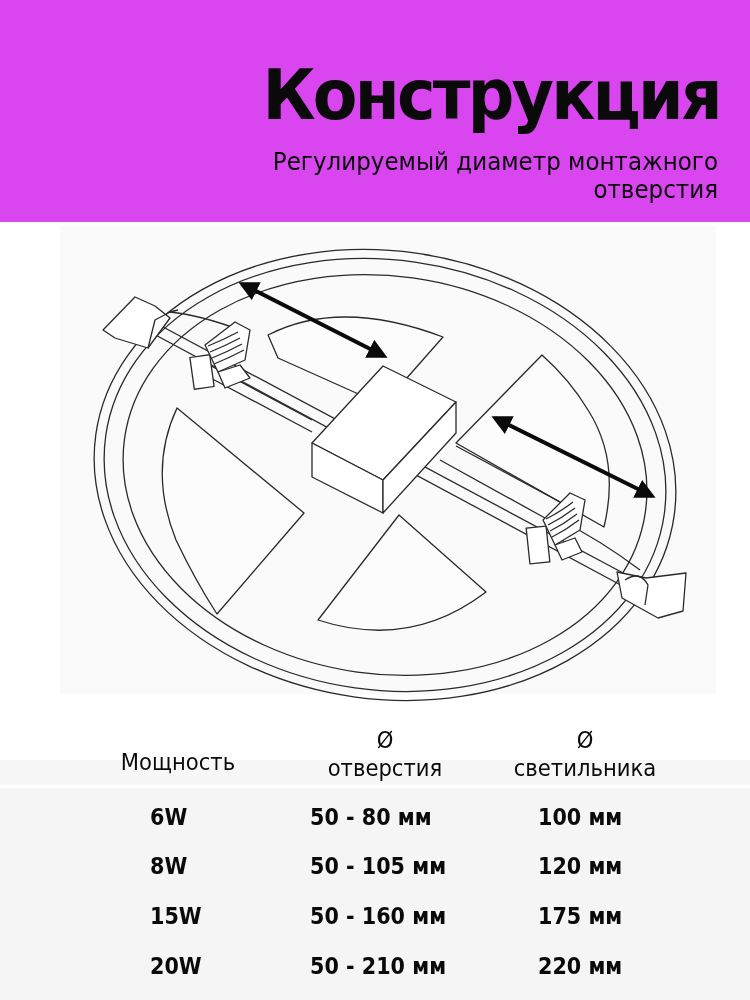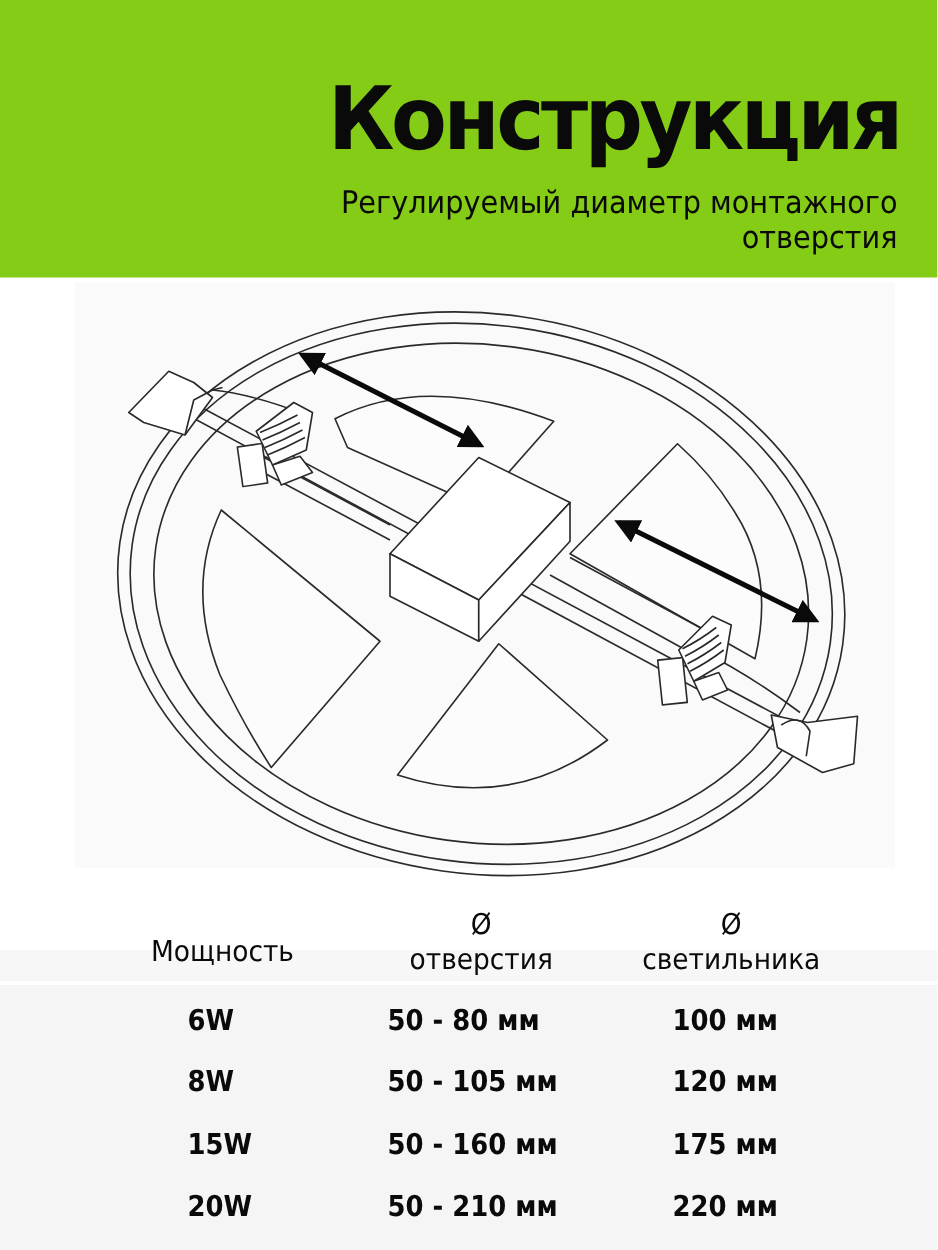--- a/index.html
+++ b/index.html
@@ -4,21 +4,21 @@
 <style>
   html, body { margin: 0; padding: 0; }
   body {
     width: 750px; height: 1000px; position: relative; overflow: hidden;
     background: #ffffff;
     font-family: "Liberation Sans", "DejaVu Sans", sans-serif;
     color: #0a0a0a;
   }
   .header-panel {
     position: absolute; left: 0; top: 0; width: 750px; height: 222px;
-    background: #84cc16;
+    background: #d946ef;
   }
   .title {
     position: absolute; right: 30px; top: 50px;
     font-family: "DejaVu Sans", sans-serif;
     font-weight: bold; font-size: 70px; letter-spacing: -3px;
     line-height: 90px; white-space: nowrap;
     transform: scaleX(0.93); transform-origin: right center;
   }
   .subtitle {
     position: absolute; right: 32px; top: 148px; width: 560px;

